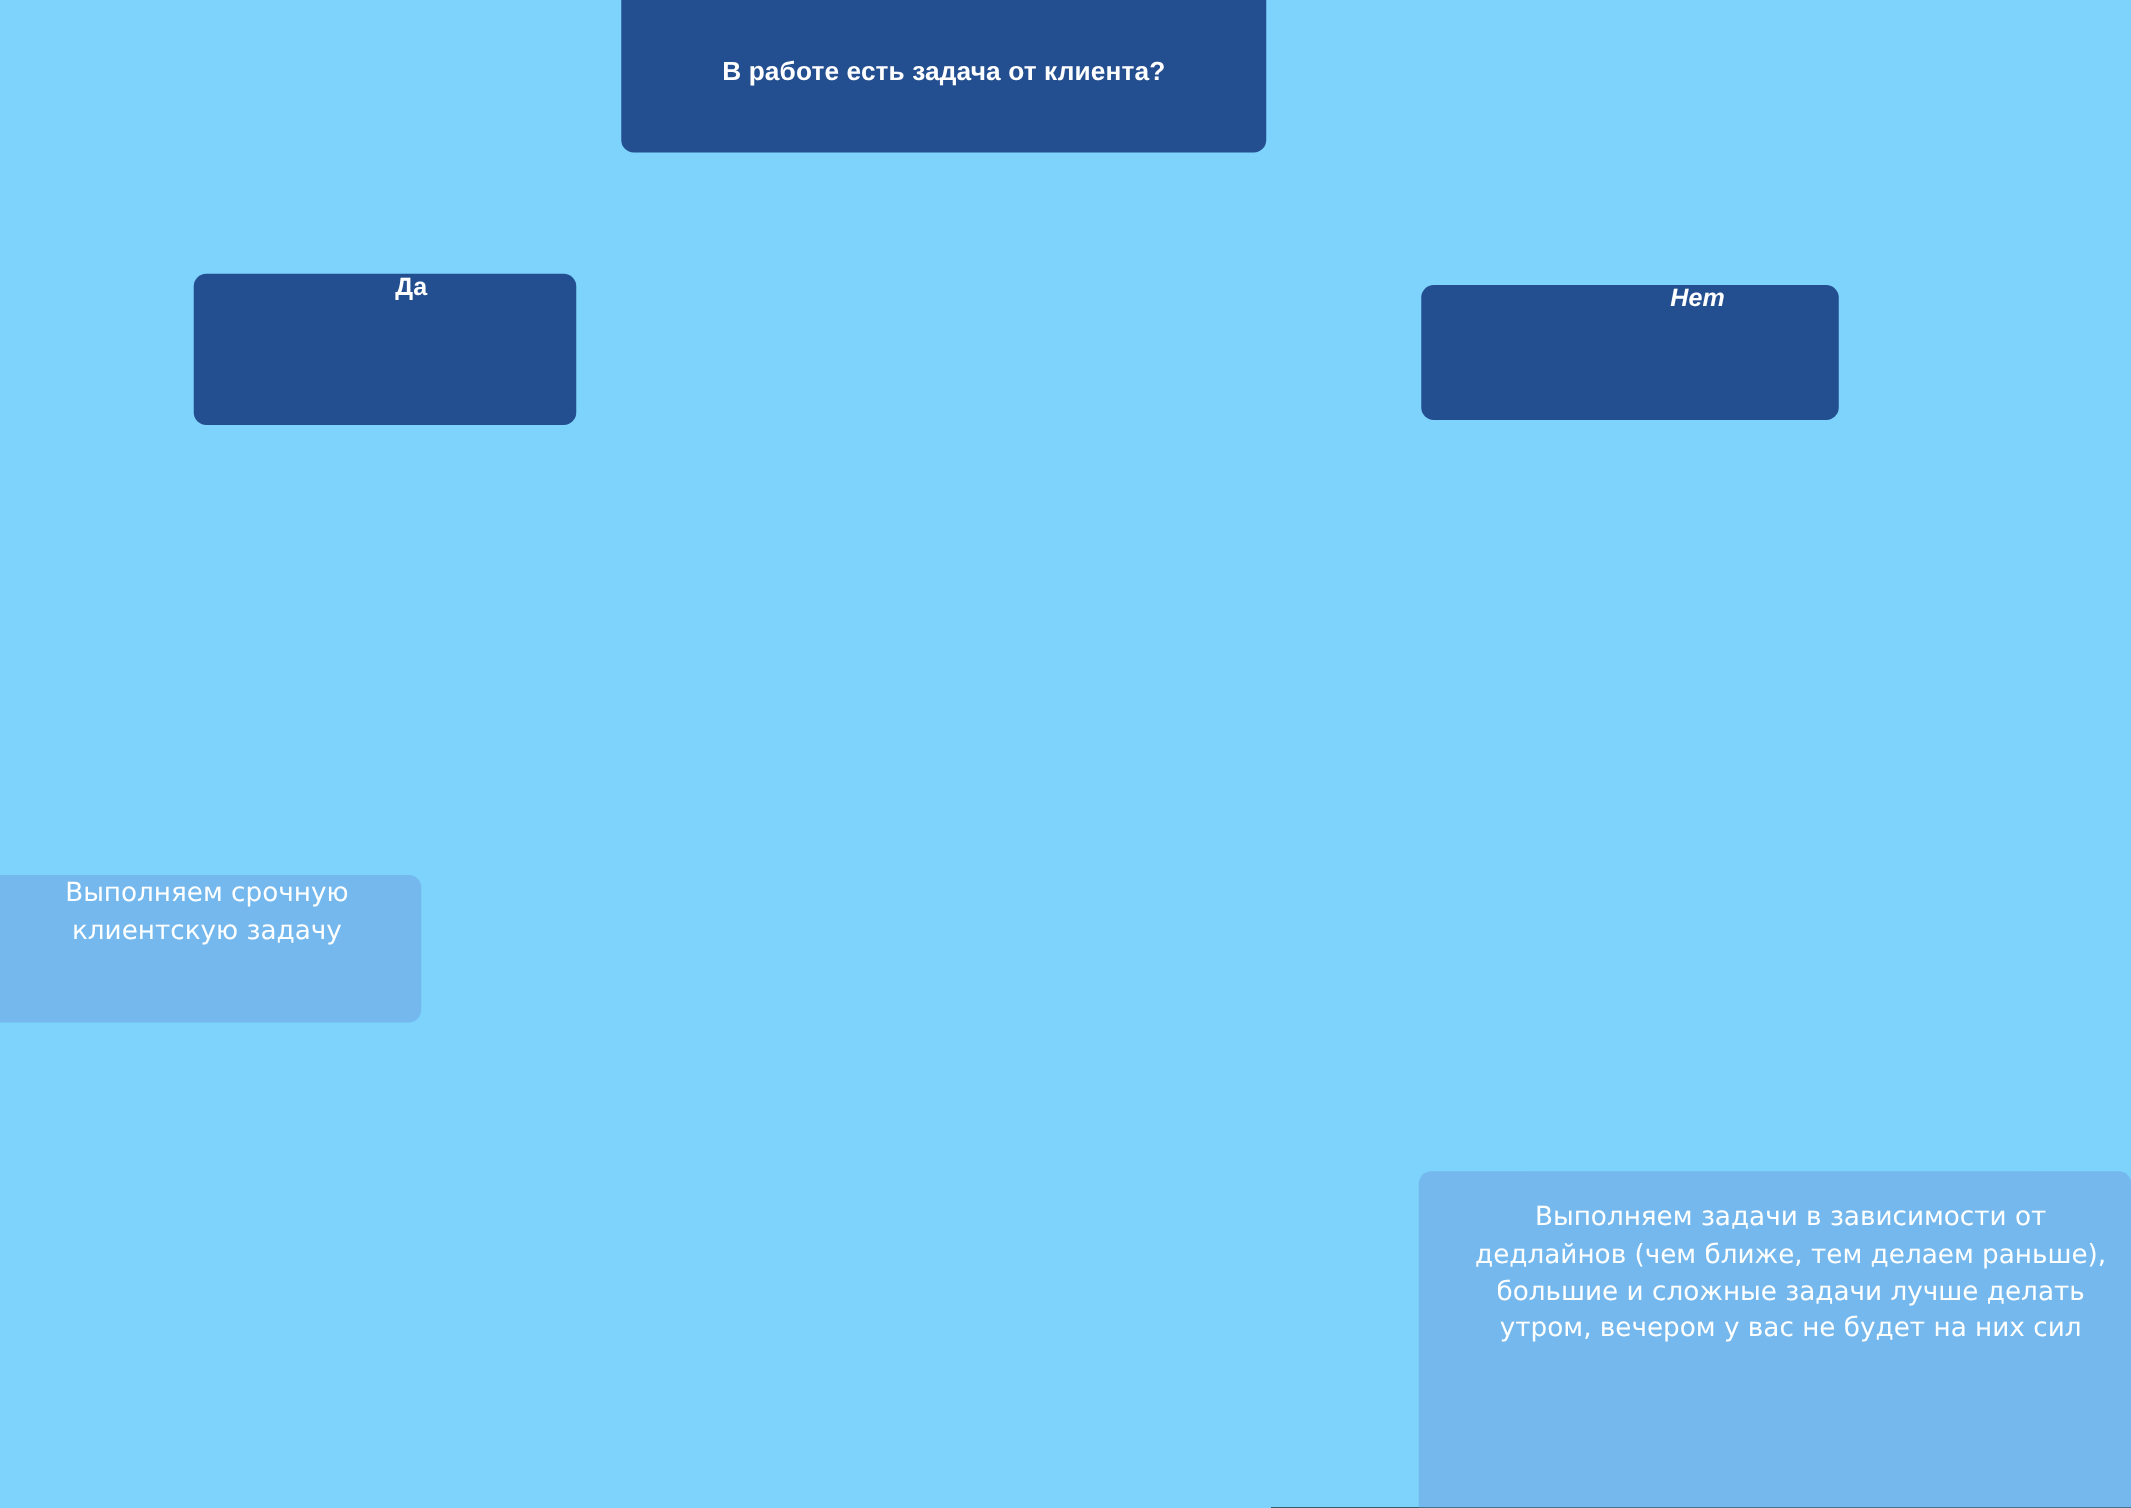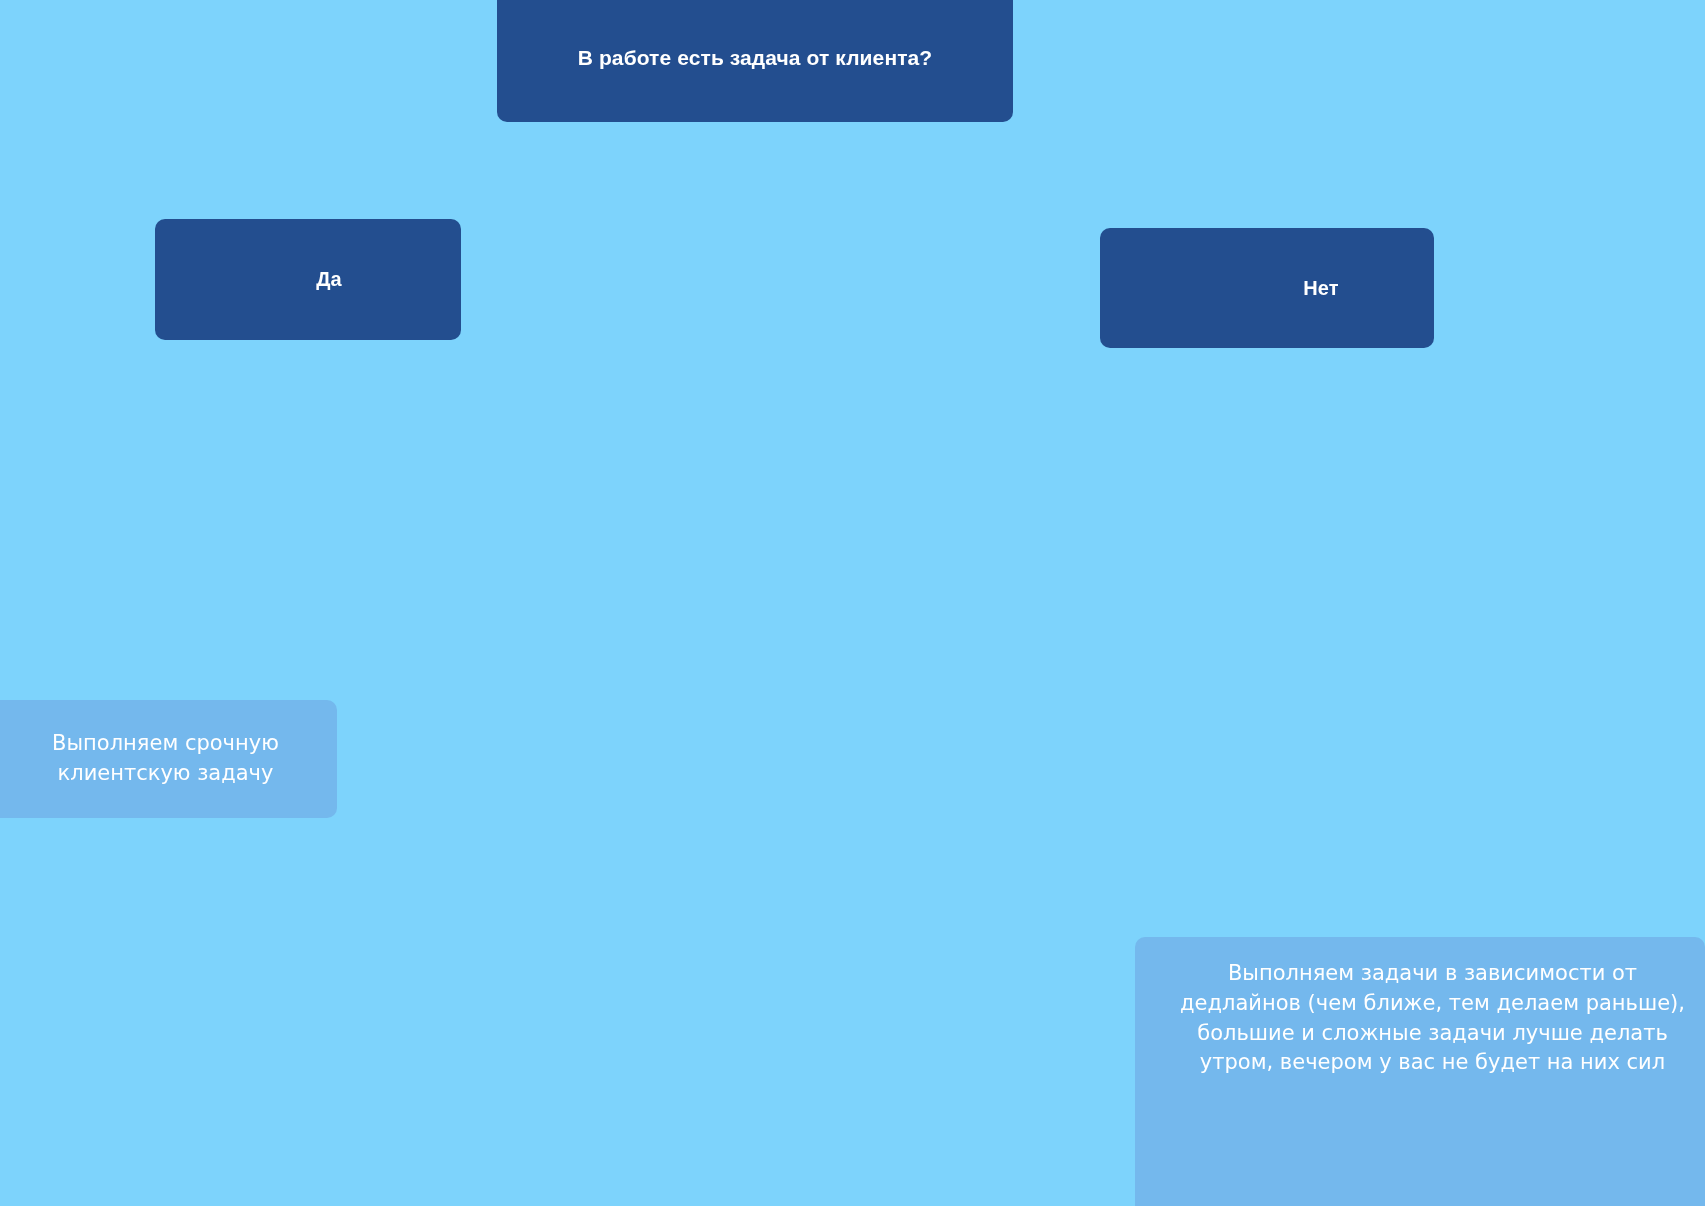--- a/index.html
+++ b/index.html
@@ -15,21 +15,20 @@
     position: relative;
     width: 1705px;
     height: 1206px;
     background: #7dd3fc;
     overflow: hidden;
   }
   .node {
     position: absolute;
     box-sizing: border-box;
     display: flex;
-    align-items: center;
     justify-content: center;
     text-align: center;
     color: #ffffff;
     border-radius: 10px;
     -webkit-font-smoothing: antialiased;
   }
   
   .node.dark {
     background: #234e8f;
     font-family: "Liberation Sans", sans-serif;
@@ -66,22 +65,23 @@
   }
   #node-question .node-text { padding-bottom: 44px; }
 
   #node-yes {
     left: 155px; top: 219px; width: 306px; height: 121px;
     font-size: 20px;
   }
   #node-yes .node-text { padding-left: 56px; }
 
   #node-no {
-    left: 1100px; top: 228px; width: 334px; height: 120px;
+    left: 1137px; top: 228px; width: 334px; height: 108px;
     font-size: 20px;
+    font-style: italic;
   }
   #node-no .node-text { padding-left: 122px; }
 
   #node-urgent-client {
     left: -24px; top: 700px; width: 361px; height: 118px;
     font-size: 21px;
   }
   #node-urgent-client .node-text { padding-left: 34px; }
 
   #node-urgent-management {

